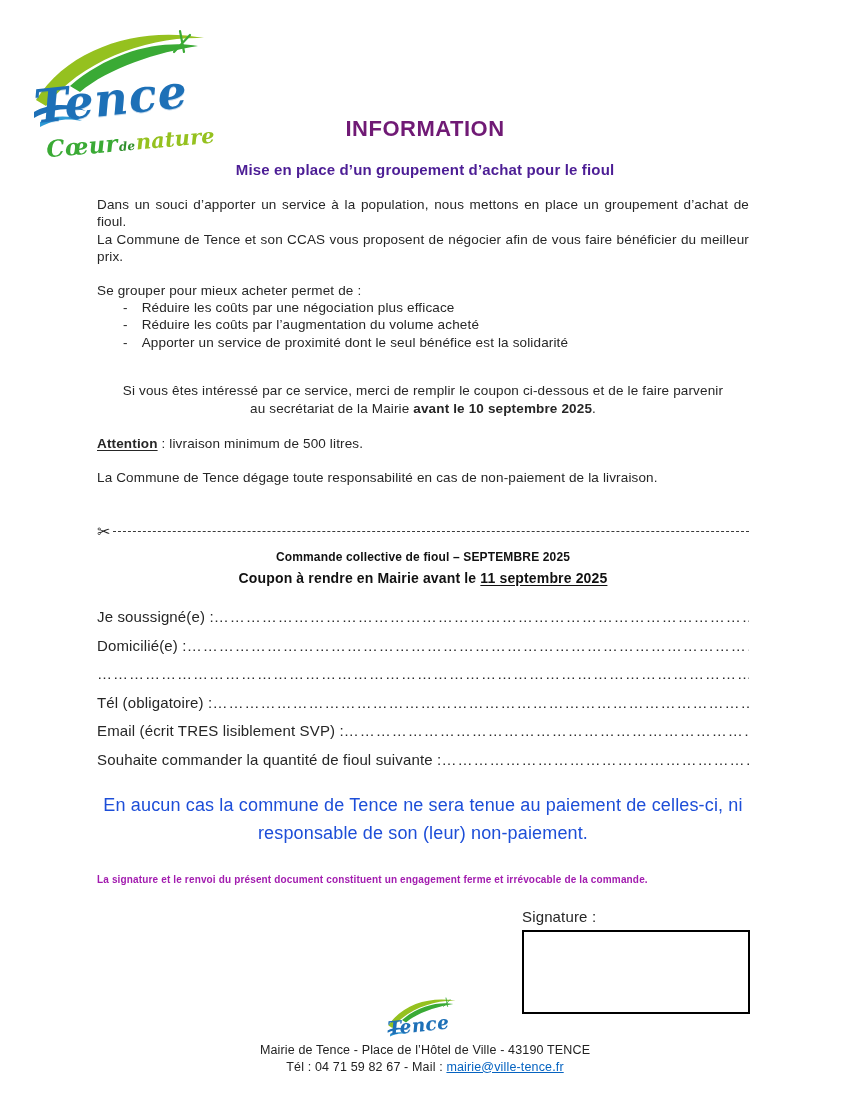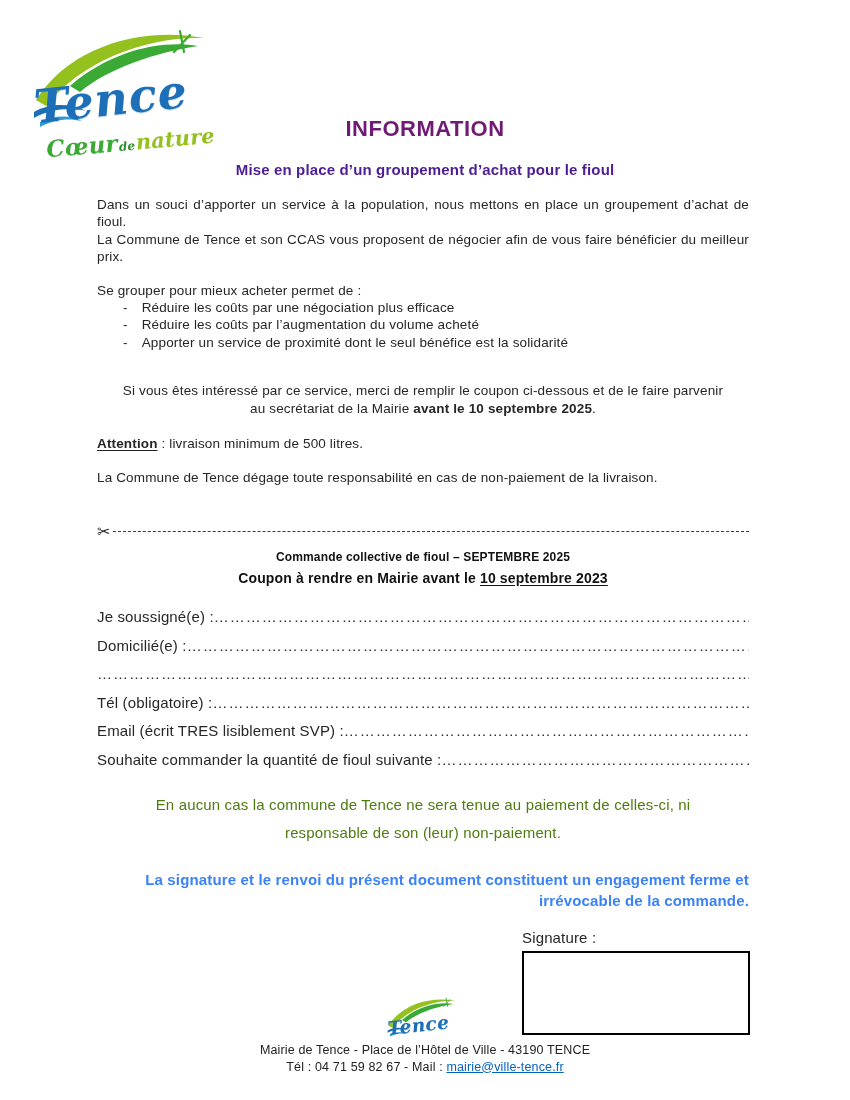--- a/index.html
+++ b/index.html
@@ -51,24 +51,24 @@
 
   .coupon-title { margin-top:9px; text-align:center; font-size:12px; font-weight:bold; color:#111; }
   .coupon-sub { margin-top:3px; text-align:center; font-size:14px; font-weight:bold; color:#111; }
   .coupon-sub u { text-underline-offset:2px; }
 
   .form-block { margin-top:21px; font-size:15px; color:#262626; }
   .form-line { display:flex; align-items:baseline; height:28.5px; white-space:nowrap; }
   .form-line .lbl { flex:0 0 auto; }
   .form-line .dots { flex:1 1 auto; overflow:hidden; letter-spacing:1px; }
 
-  .disclaimer { margin-top:12px; text-align:center; font-size:15px; color:#4d7c0f; }
+  .disclaimer { margin-top:12px; text-align:center; font-size:18px; color:#1d4ed8; }
   .disclaimer div { line-height:28px; }
 
-  .engagement { margin-top:22px; text-align:right; font-size:15px; font-weight:bold; color:#3b82f6; line-height:21px; }
+  .engagement { margin-top:22px; text-align:left; font-size:10px; font-weight:bold; color:#a21caf; line-height:21px; }
 
   .signature-area { margin-top:18px; margin-left:425px; width:228px; }
   .signature-label { font-size:15px; color:#262626; margin-bottom:4px; }
   .signature-box { width:228px; height:84px; border:2px solid #000; background:#fff; }
 
   
   .footer { position:absolute; top:1042px; left:0; width:100%; text-align:center;
     font-size:12.5px; color:#222; line-height:16.5px; }
   .footer a { color:#0563c1; text-decoration:underline; }
 </style>
@@ -123,21 +123,21 @@
     <p class="attention-line"><b><u>Attention</u></b><span> : livraison minimum de 500 litres.</span></p>
 
     <p class="resp-line">La Commune de Tence dégage toute responsabilité en cas de non-paiement de la livraison.</p>
 
     <div class="cut-line">
       <span class="scissors">✂</span>
       <span class="dashes"></span>
     </div>
 
     <div class="coupon-title">Commande collective de fioul – SEPTEMBRE 2025</div>
-    <div class="coupon-sub"><span>Coupon à rendre en Mairie avant le </span><u>10 septembre 2023</u></div>
+    <div class="coupon-sub"><span>Coupon à rendre en Mairie avant le </span><u>11 septembre 2025</u></div>
 
     <div class="form-block">
       <div class="form-line">
           <span class="lbl">Je soussigné(e) : </span>
           <span class="dots">……………………………………………………………………………………………………………………</span>
         </div>
       <div class="form-line">
           <span class="lbl">Domicilié(e) : </span>
           <span class="dots">……………………………………………………………………………………………………………………</span>
         </div>

